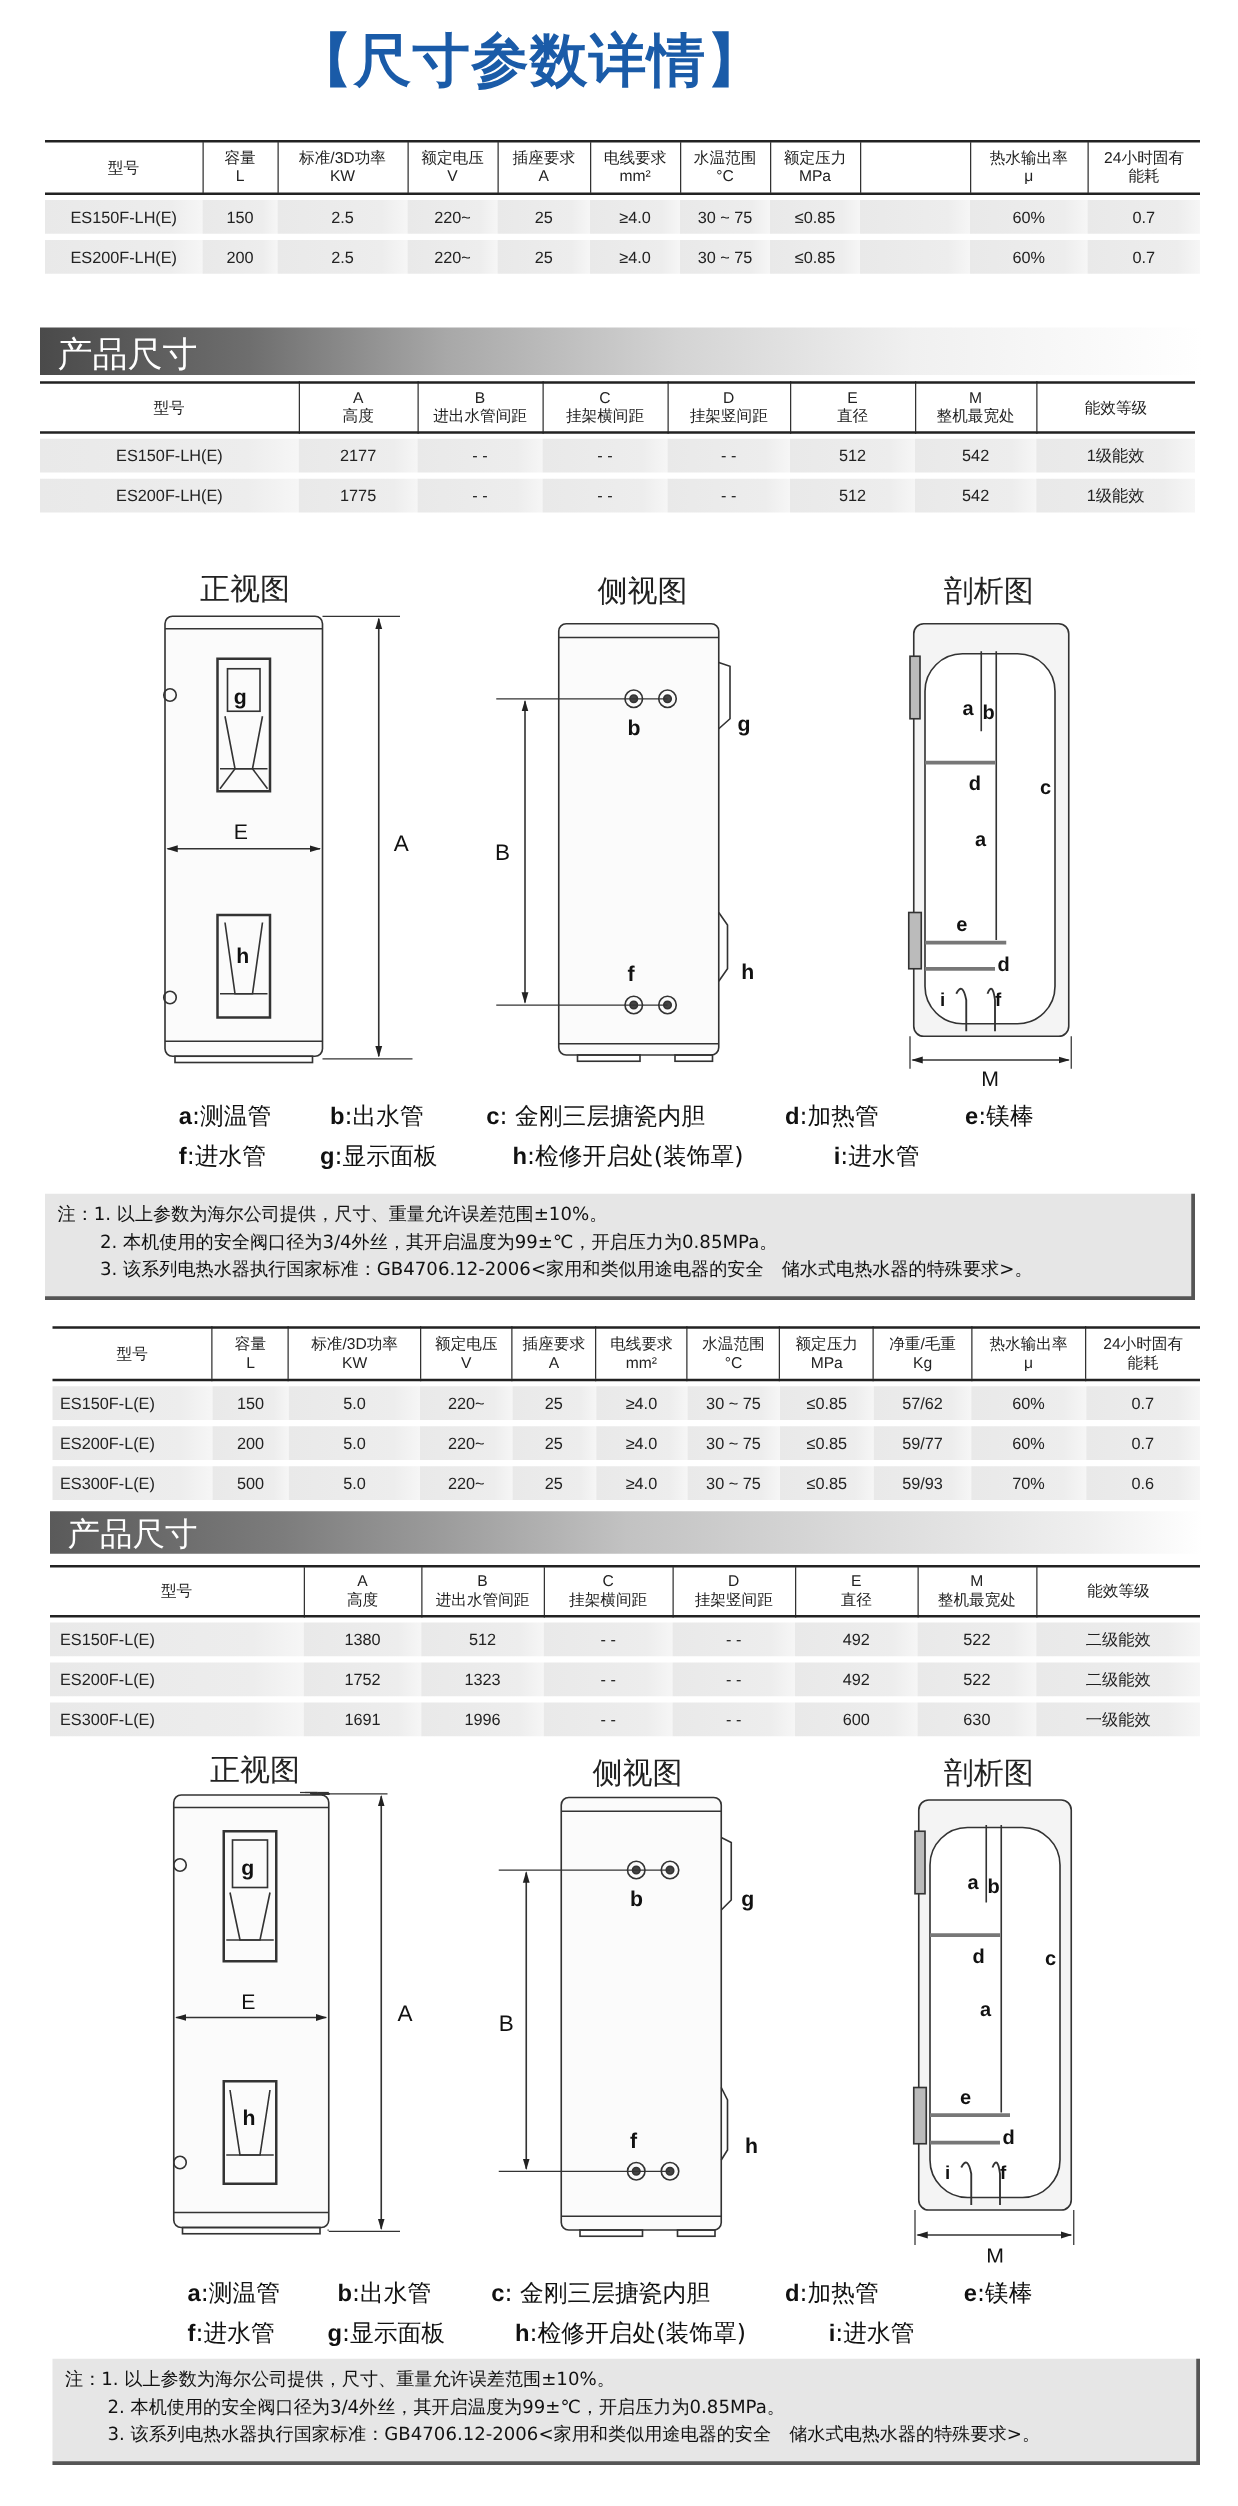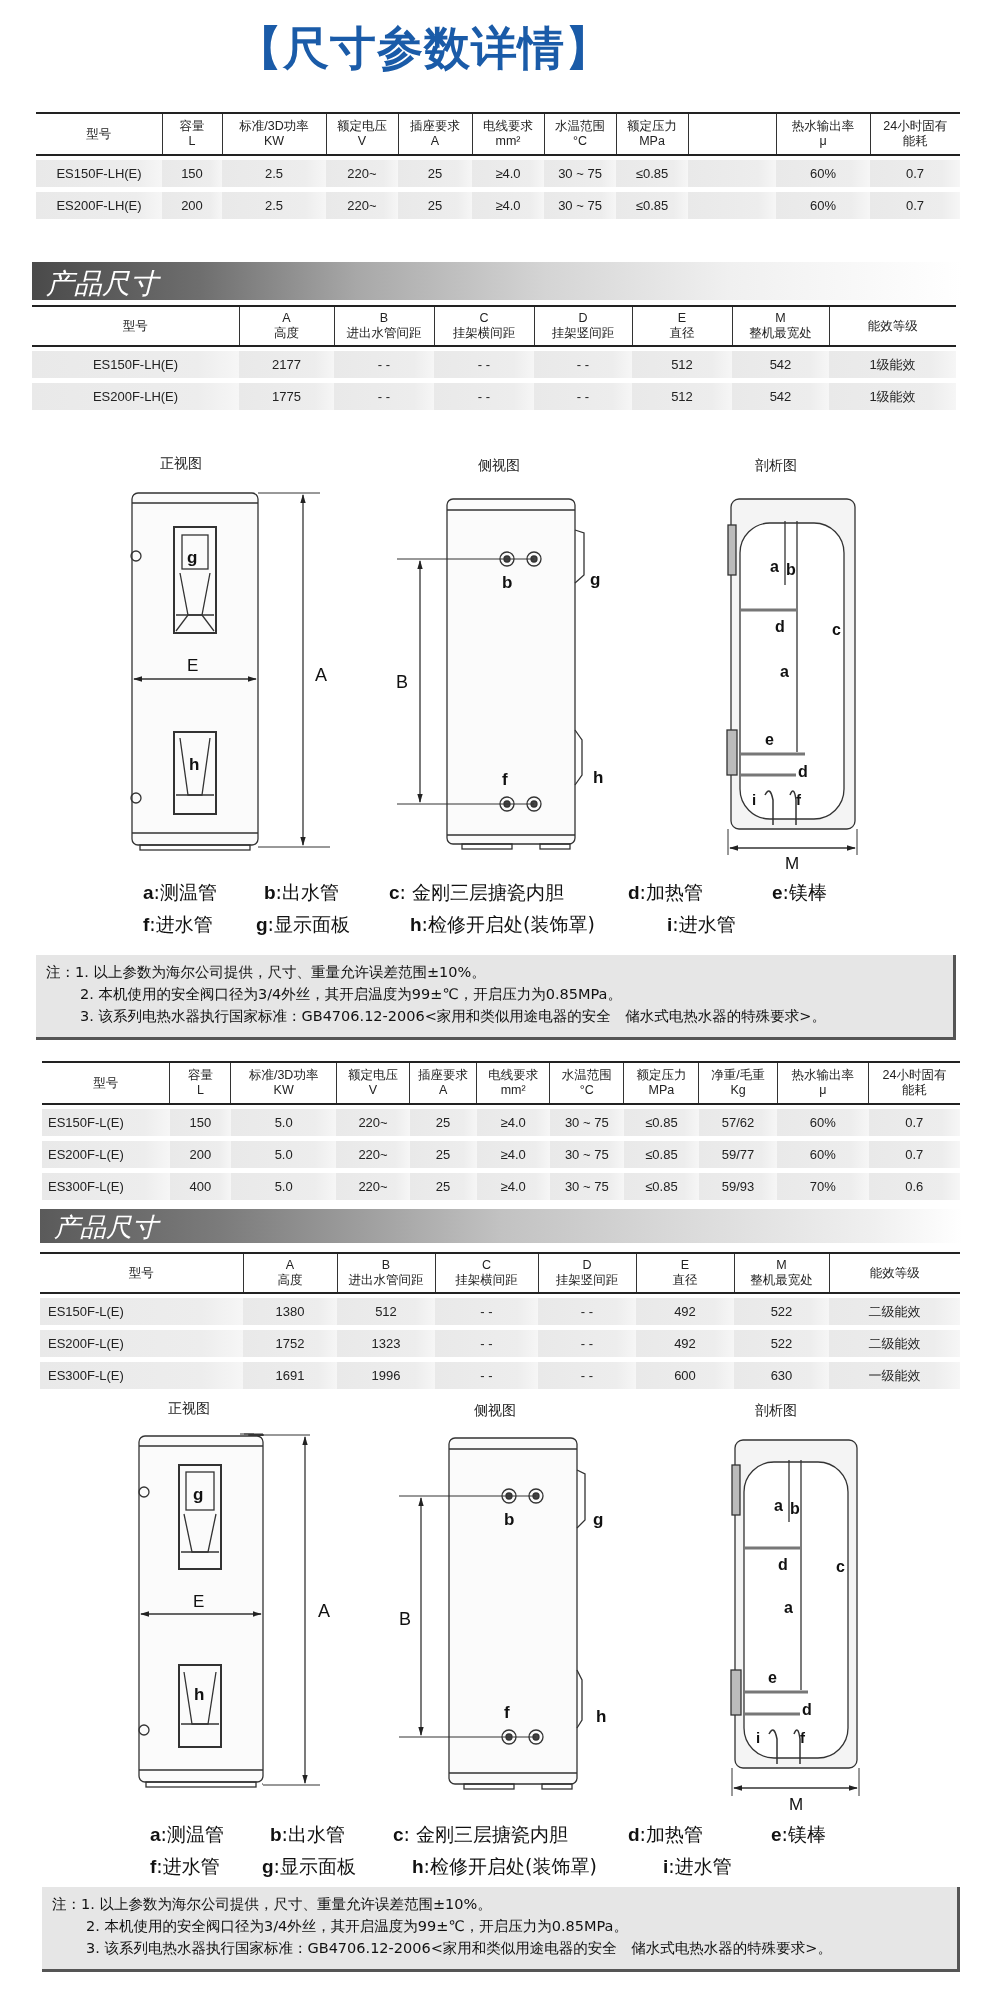--- a/index.html
+++ b/index.html
@@ -8,25 +8,25 @@
 
   table.spec { position: absolute; border-collapse: collapse; font-size: 13px; color: #222; }
   table.spec th { font-weight: normal; font-size: 12.5px; line-height: 15px; text-align: center; border-left: 1px solid #333; padding: 2px 2px; vertical-align: middle; }
   table.spec th:first-child { border-left: none; }
   table.spec thead tr { border-top: 2px solid #222; border-bottom: 2px solid #222; }
   table.spec td { text-align: center; padding: 0 2px; }
   table.spec tbody tr.gap td { height: 5px; background: transparent; }
   table.spec tbody tr.data td { background: linear-gradient(90deg, #e9e9e9 0%, #ededed 80%, #f6f6f6 100%); }
 
   .banner { position: absolute; height: 38px; background: linear-gradient(90deg, #4a4a4a 0%, #6e6e6e 18%, #a8a8a8 35%, #d4d4d4 55%, #f0f0f0 75%, #ffffff 100%); }
-  .banner span { position: absolute; left: 14px; top: 3px; font-family: "DejaVu Sans", sans-serif; font-style: italic; font-size: 28px; color: #ffffff; }
+  .banner span { position: absolute; left: 14px; top: 3px; font-family: "DejaVu Sans", sans-serif; font-size: 28px; color: #ffffff; }
   .banner.noisy { background: linear-gradient(90deg, #5a5a5a 0%, #7c7c7c 20%, #9e9e9e 35%, #c2c2c2 50%, #dadada 70%, #efefef 90%, #ffffff 100%); }
 
   .diagram { position: absolute; }
-  .view-label { position: absolute; font-family: "DejaVu Sans", sans-serif; font-size: 14px; color: #222; }
+  .view-label { position: absolute; font-family: "DejaVu Sans", sans-serif; font-size: 24px; color: #222; }
   .legend { position: absolute; font-family: "DejaVu Sans", sans-serif; font-size: 19px; color: #111; white-space: nowrap; }
   .legend .k { font-family: "Liberation Sans", sans-serif; font-weight: bold; }
   .legend span.item { position: absolute; }
 
   .notes { position: absolute; left: 36px; width: 920px; background: #e6e6e6; border-right: 3px solid #555; border-bottom: 3px solid #555; padding: 6px 10px; font-family: "DejaVu Sans", sans-serif; font-size: 14.5px; line-height: 22px; color: #111; }
   .notes .line { white-space: nowrap; }
   .notes .indent { padding-left: 34px; }
   svg text { font-family: "Liberation Sans", sans-serif; }
 </style>
 </head>
@@ -412,21 +412,21 @@
       <td>≤0.85</td>
       <td>59/77</td>
       <td>60%</td>
       <td>0.7</td>
     </tr>
     <tr class="gap">
         <td colspan="11"></td>
       </tr>
     <tr class="data" style="height:27px;">
       <td style="text-align:left; padding-left:6px;">ES300F-L(E)</td>
-      <td>400</td>
+      <td>500</td>
       <td>5.0</td>
       <td>220~</td>
       <td>25</td>
       <td>≥4.0</td>
       <td>30 ~ 75</td>
       <td>≤0.85</td>
       <td>59/93</td>
       <td>70%</td>
       <td>0.6</td>
     </tr>

